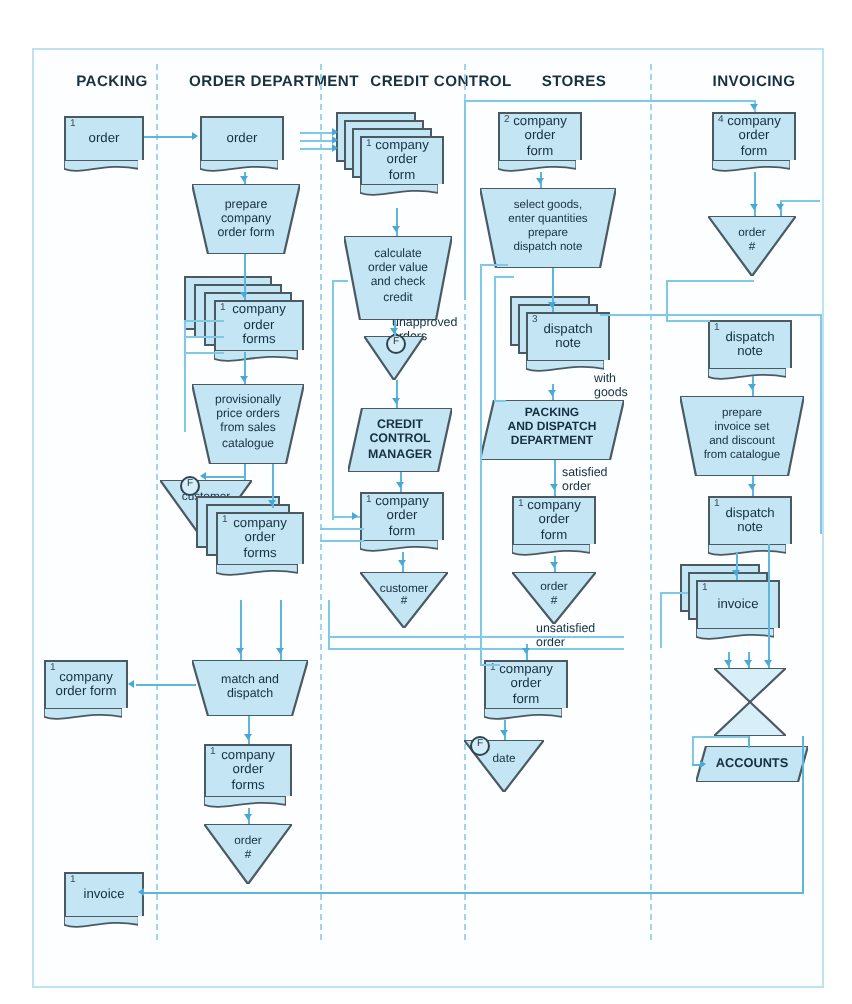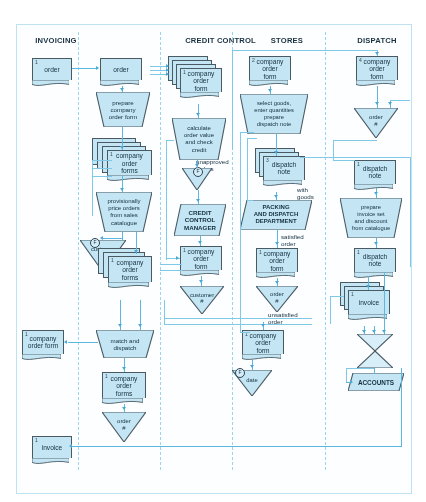--- a/index.html
+++ b/index.html
@@ -66,24 +66,25 @@
   .note{position:absolute;font-size:6.2px;line-height:7px;color:#15303f;white-space:nowrap;}
 </style>
 </head>
 <body>
 
 <div id="page">
 
 
   <div id="frame"></div>
 
-  <div class="colhdr" style="left:26px;top:36px;width:60px;">INVOICING</div>
+  <div class="colhdr" style="left:26px;top:36px;width:60px;">PACKING</div>
+  <div class="colhdr" style="left:82px;top:36px;width:110px;">ORDER DEPARTMENT</div>
   <div class="colhdr" style="left:178px;top:36px;width:85px;">CREDIT CONTROL</div>
   <div class="colhdr" style="left:252px;top:36px;width:70px;">STORES</div>
-  <div class="colhdr" style="left:344px;top:36px;width:66px;">DISPATCH</div>
+  <div class="colhdr" style="left:344px;top:36px;width:66px;">INVOICING</div>
 
   <div class="divider" style="left:78px;"></div>
   <div class="divider" style="left:160px;"></div>
   <div class="divider" style="left:232px;"></div>
   <div class="divider" style="left:325px;"></div>
 
   <div class="shape doc" style="left:32px;top:58px;width:40px;height:22px;">
     <div class="tick">1</div>
     <div class="lbl">order</div>
     <svg class="wave" viewBox="0 0 42 9" preserveAspectRatio="none">

